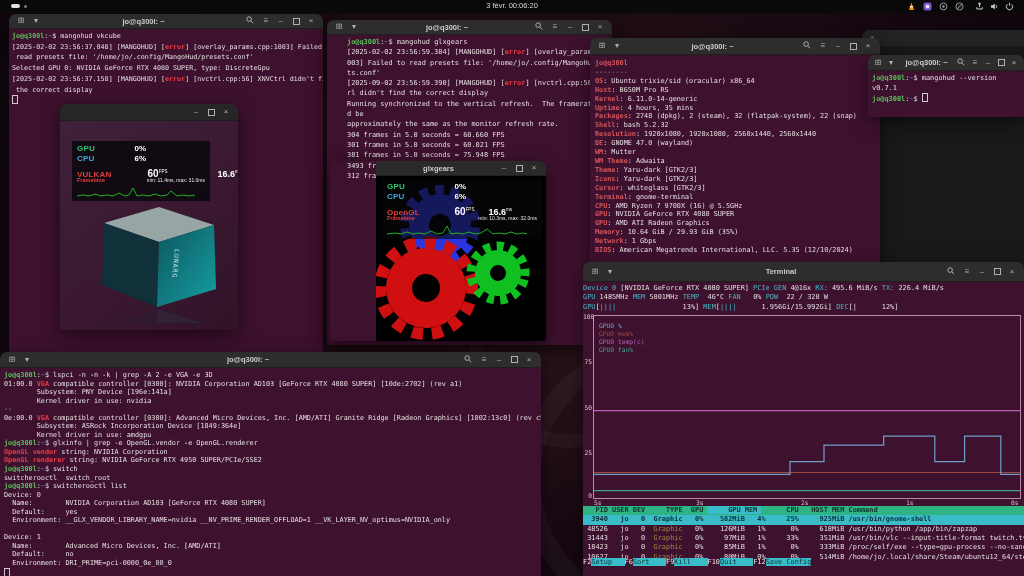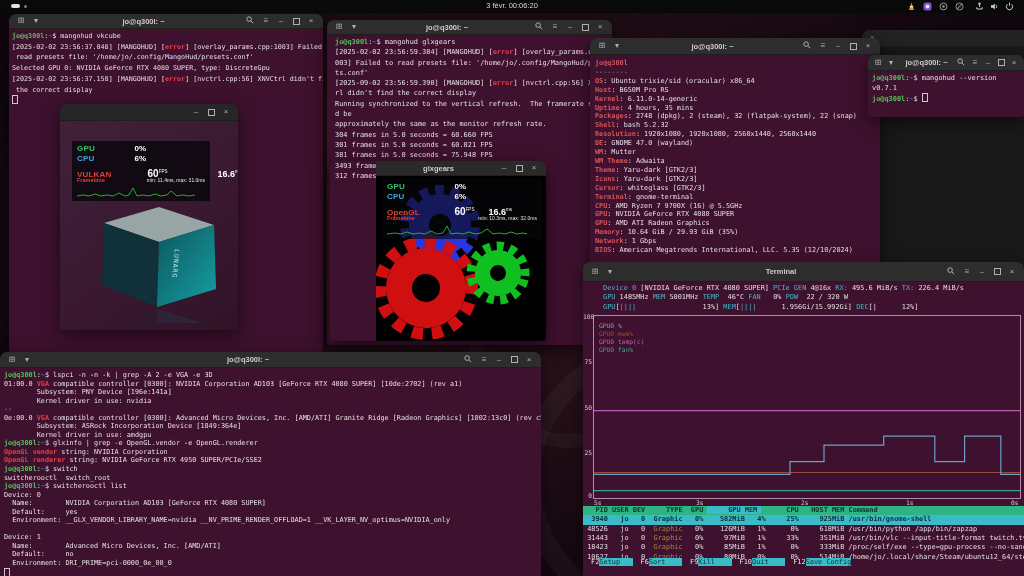--- a/index.html
+++ b/index.html
@@ -32,41 +32,41 @@
   .w{color:#e6dfe3;}
   .r{color:#ef3b47;font-weight:bold;}
   .R{color:#d4555b;font-weight:bold;}
   .b{color:#5a8fd6;}
   .c{color:#45b8c4;}
   .y{color:#a8893c;margin-top:15px;}
   .d{color:#9b8c94;}
   .cur{display:inline-block;width:4px;height:7px;border:1px solid #cfc7cd;vertical-align:-1px;}
   
   #paneA{padding:2px 3px;font-size:6.7px;line-height:10.7px;}
-  #paneB{padding:2px 8px;font-size:6.9px;line-height:10.3px;}
+  #paneB{padding:2px 20px;font-size:6.9px;line-height:10.3px;}
   #paneC{padding:4px 5px;font-size:6.8px;line-height:8.9px;}
   #paneE{padding:2px 4px;font-size:6.9px;line-height:10px;}
   #paneG{padding:3px 4px;font-size:6.8px;line-height:8.55px;}
   #paneF{font-size:6.9px;line-height:9.3px;}
-  #nvtop-head{padding:2px 20px;border-radius:10px;}
+  #nvtop-head{padding:2px 0;border-radius:10px;}
   
   #graphbox{position:absolute;left:10px;top:33px;width:426px;height:182px;border:1px solid #bb8aa8;}
   #graphbox svg{position:absolute;left:0;top:0;}
   #graphbox polyline{fill:none;stroke-width:1.2;}
   .ylab{position:absolute;width:9px;text-align:right;font-size:6.3px;color:#d8cdd4;}
   .xlab{position:absolute;top:216px;font-size:6.3px;color:#d8cdd4;}
   #legend{position:absolute;left:16px;top:40px;font-size:6.3px;line-height:8px;font-family:"DejaVu Sans Mono",monospace;}
   
   #nvtable{position:absolute;left:0;top:224px;width:441px;font-size:6.9px;line-height:9.35px;font-family:"DejaVu Sans Mono",monospace;}
   #nvtable>div{white-space:pre;}
   .thead{background:#2eb385;color:#0b3327;font-weight:bold;}
   .thead .ths{background:#39bcc8;color:#0b3327;}
   .sel{background:#39bcc8;color:#0c2e33;font-weight:bold;}
   #fbar{position:absolute;left:0;top:276px;width:441px;font-size:6.9px;line-height:9.5px;font-family:"DejaVu Sans Mono",monospace;white-space:pre;}
-  .fk{color:#efe7ec;margin-left:8px;}
+  .fk{color:#efe7ec;}
   .fb{background:#39bcc8;color:#0c2e33;text-align:center;}
   
   .mh{position:absolute;background:rgba(8,6,10,0.8);padding:3px 5px 2px 5px;}
   .mh-row{display:flex;align-items:baseline;height:9.5px;}
   .mh-l{width:45%;font-size:8px;font-weight:bold;letter-spacing:0.2px;}
   .mh-l.g{color:#35c16c;} .mh-l.b{color:#3fa8e0;} .mh-l.r{color:#e04038;}
   .mh-v{font-size:8px;color:#fff;font-weight:bold;}
   .mh-fps b{font-size:10px;color:#fff;} .mh-fps i,.mh-ms i{font-style:normal;font-size:4.5px;color:#fff;vertical-align:4px;}
   .mh-ms{margin-left:14px;} .mh-ms b{font-size:9px;color:#fff;}
   .mh-ft{display:flex;justify-content:space-between;align-items:center;height:8px;}

